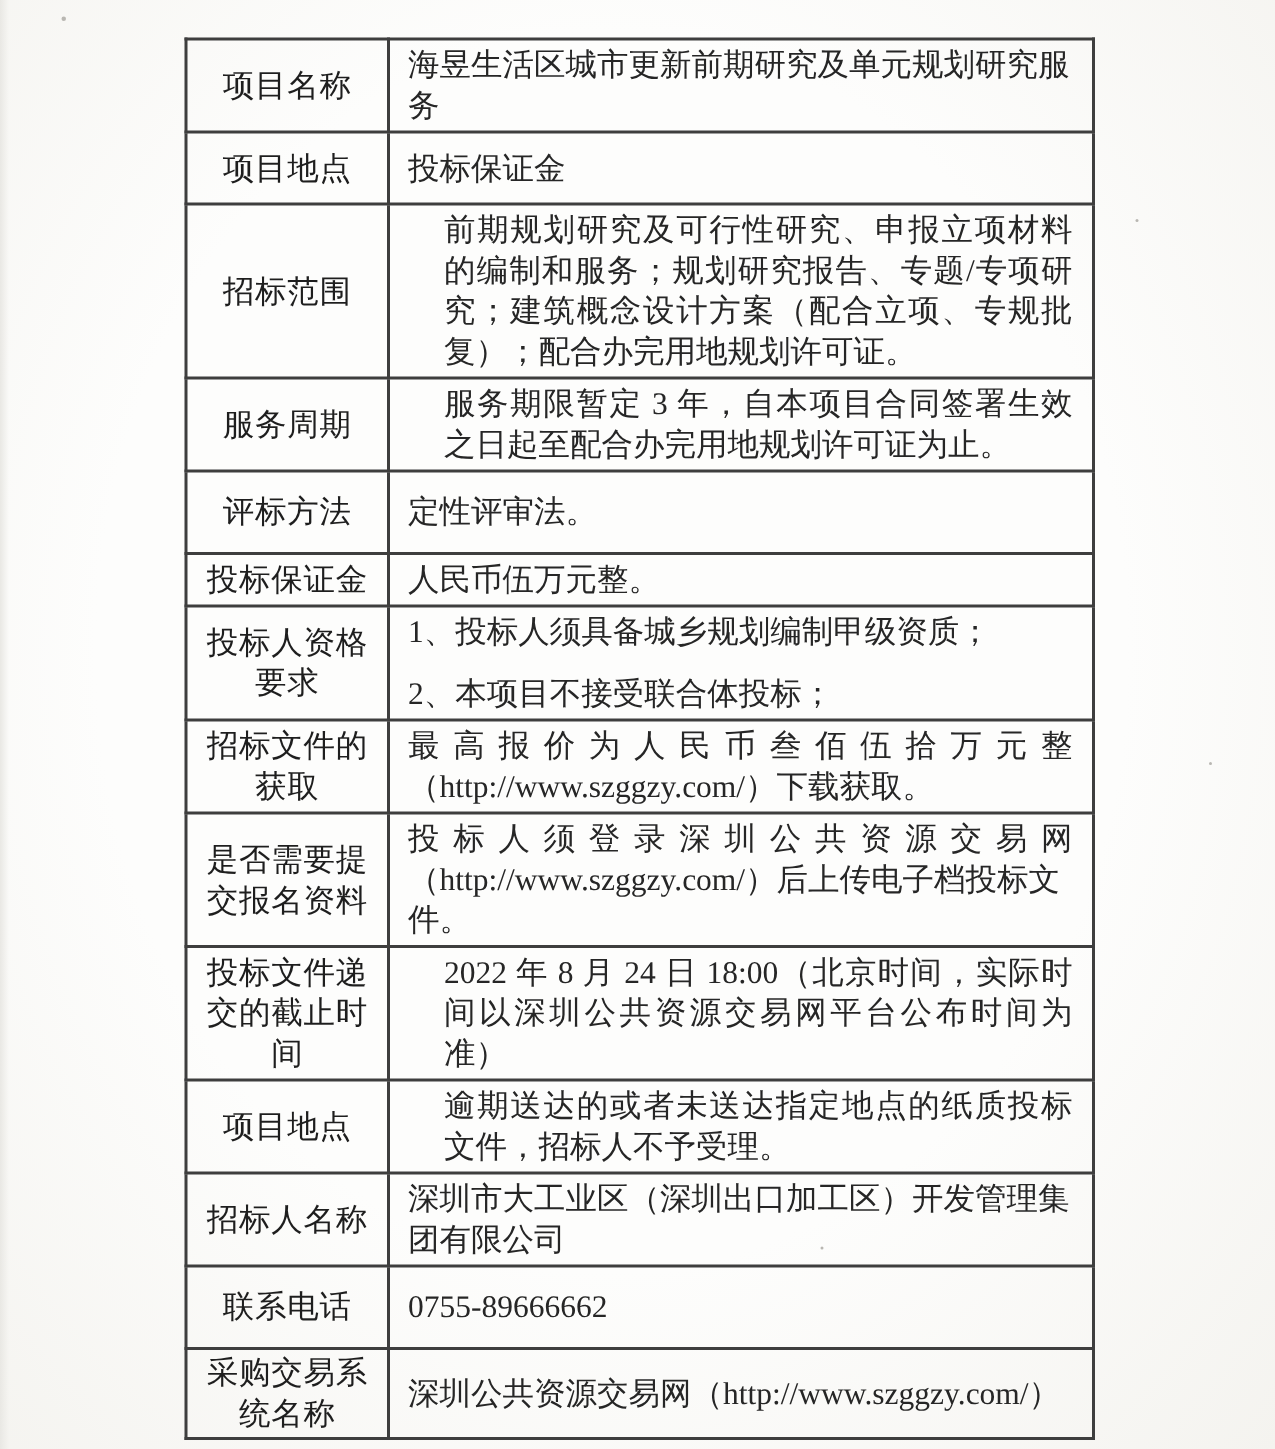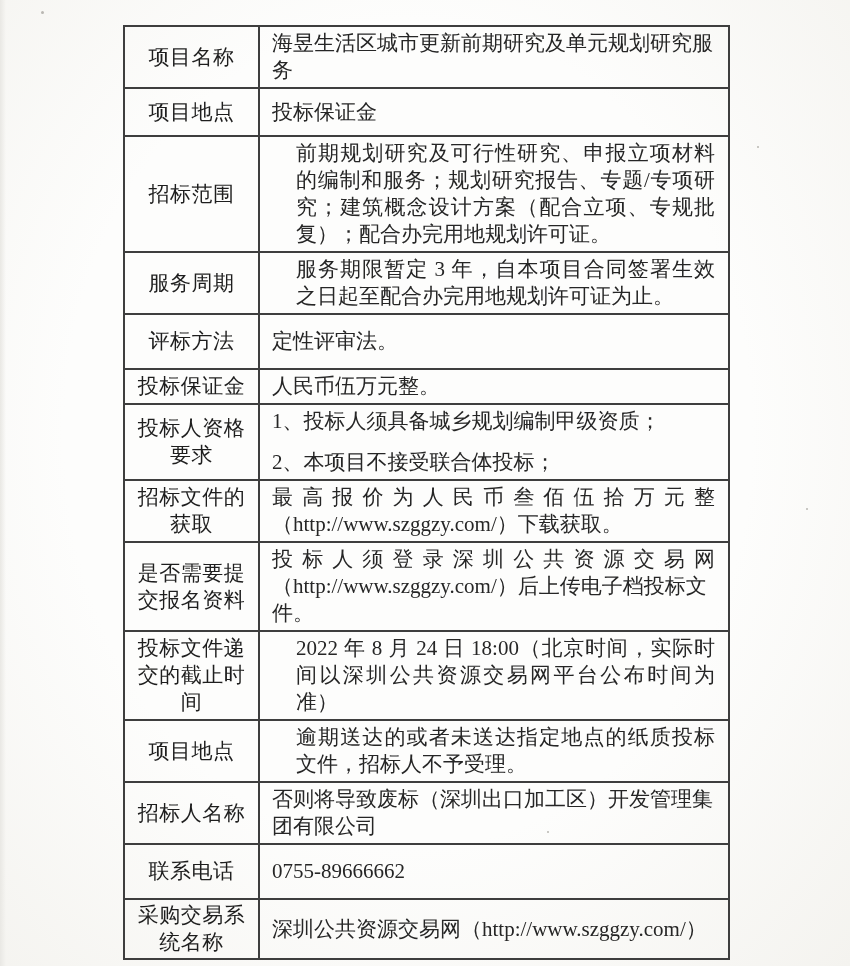--- a/index.html
+++ b/index.html
@@ -117,21 +117,21 @@
     <tr class="h60">
       <td class="label">投标文件递交的截止时间</td>
       <td class="value just">2022 年 8 月 24 日 18:00（北京时间，实际时间以深圳公共资源交易网平台公布时间为准）</td>
     </tr>
     <tr class="h58">
       <td class="label">项目地点</td>
       <td class="value just">逾期送达的或者未送达指定地点的纸质投标文件，招标人不予受理。</td>
     </tr>
     <tr class="h38">
       <td class="label">招标人名称</td>
-      <td class="value">否则将导致废标（深圳出口加工区）开发管理集团有限公司</td>
+      <td class="value">深圳市大工业区（深圳出口加工区）开发管理集团有限公司</td>
     </tr>
     <tr class="h42">
       <td class="label">联系电话</td>
       <td class="value">0755-89666662</td>
     </tr>
     <tr class="h59">
       <td class="label">采购交易系统名称</td>
       <td class="value">深圳公共资源交易网（http://www.szggzy.com/）</td>
     </tr>
   </tbody>

